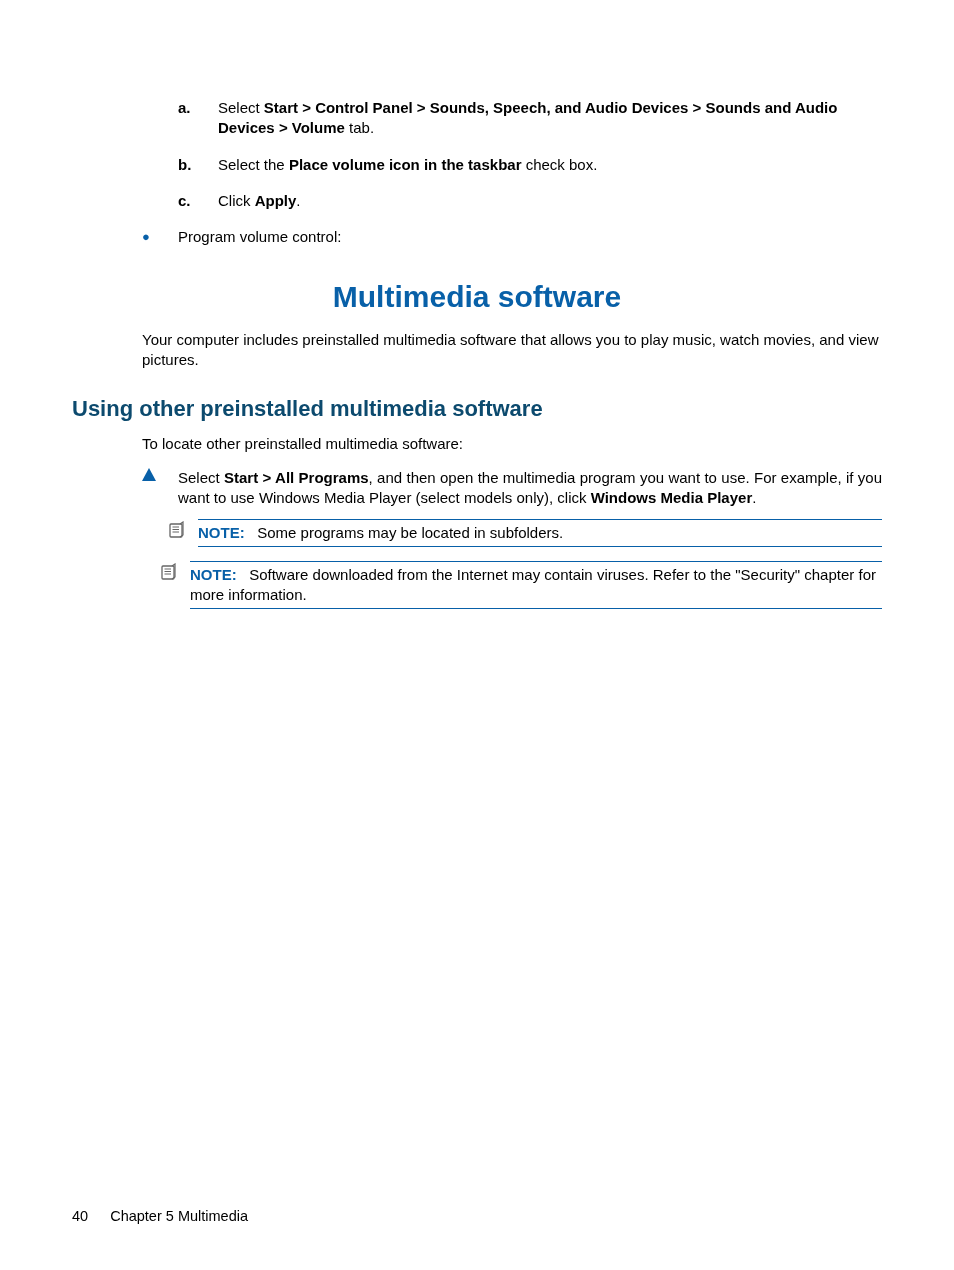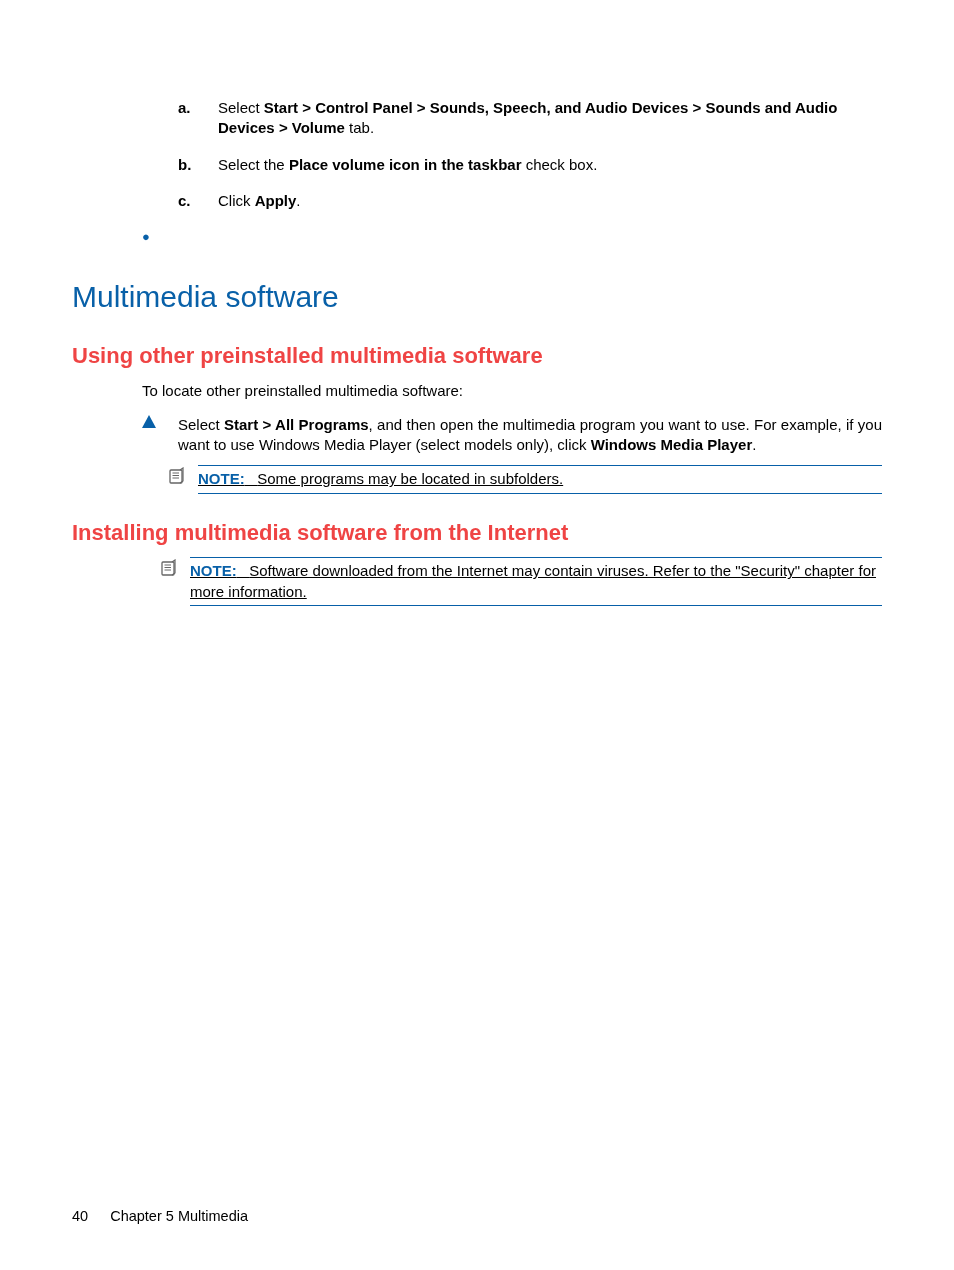--- a/index.html
+++ b/index.html
@@ -45,46 +45,46 @@
     width: 36px;
     flex: none;
     color: #0860a8;
     font-size: 13px;
     line-height: 1.5;
   }
   .bullet-body { flex: 1; }
   h1.heading {
     color: #0860a8;
     font-size: 30px;
-    font-weight: normal;
+    font-weight: bold;
     margin: 30px 0 12px 0;
+    text-align: center;
   }
   h2.subheading {
-    color: #ef4444;
+    color: #0c4a6e;
     font-size: 22px;
     font-weight: bold;
     margin: 24px 0 10px 0;
   }
   .tri-row {
     display: flex;
     margin: 6px 0 10px 70px;
   }
   .tri-marker {
     width: 36px;
     flex: none;
     color: #0860a8;
     line-height: 1.15;
   }
   .tri-marker svg { display: block; }
   .tri-text { flex: 1; text-align: justify; }
   .note-row {
     display: flex;
     margin: 6px 0 14px 88px;
     align-items: flex-start;
-    text-decoration: underline;
   }
   .note-icon {
     width: 30px;
     flex: none;
     color: #666;
     font-size: 17px;
     line-height: 1.25;
     padding-top: 2px;
   }
   .note-body {
@@ -130,24 +130,28 @@
         <span class="text">
           <span>Click </span><span class="b">Apply</span><span>.</span>
         </span>
       </li>
     </ul>
   </div>
 
   <div class="bullet-row">
     <div class="bullet-dot">●</div>
     <div class="bullet-body">
+      <div>Program volume control:</div>
     </div>
   </div>
 
   <h1 class="heading">Multimedia software</h1>
+  <div class="content-block">
+    <p class="para">Your computer includes preinstalled multimedia software that allows you to play music, watch movies, and view pictures.</p>
+  </div>
 
   <h2 class="subheading">Using other preinstalled multimedia software</h2>
   <div class="content-block">
     <p class="para">To locate other preinstalled multimedia software:</p>
   </div>
   <div class="tri-row">
     <div class="tri-marker">
       <svg width="14" height="13" viewBox="0 0 14 13">
           <polygon points="7,0 14,13 0,13" fill="#0860a8"></polygon>
         </svg>
@@ -164,21 +168,20 @@
           <line x1="4.5" y1="6" x2="11" y2="6" stroke="#666" stroke-width="1"></line>
           <line x1="4.5" y1="8.5" x2="11" y2="8.5" stroke="#666" stroke-width="1"></line>
           <line x1="4.5" y1="11" x2="11" y2="11" stroke="#666" stroke-width="1"></line>
         </svg>
     </div>
     <div class="note-body">
       <span class="note-label">NOTE:</span>&nbsp;&nbsp;&nbsp;<span>Some programs may be located in subfolders.</span>
     </div>
   </div>
 
-  <h2 class="subheading">Installing multimedia software from the Internet</h2>
   <div class="note-row">
     <div class="note-icon">
       <svg width="18" height="18" viewBox="0 0 18 18">
           <rect x="2" y="3" width="12" height="13" rx="1" fill="none" stroke="#666" stroke-width="1.3"></rect>
           <path d="M12 3 l3 -2 l0 13 l-3 2" fill="none" stroke="#666" stroke-width="1.2"></path>
           <line x1="4.5" y1="6" x2="11" y2="6" stroke="#666" stroke-width="1"></line>
           <line x1="4.5" y1="8.5" x2="11" y2="8.5" stroke="#666" stroke-width="1"></line>
           <line x1="4.5" y1="11" x2="11" y2="11" stroke="#666" stroke-width="1"></line>
         </svg>
     </div>

